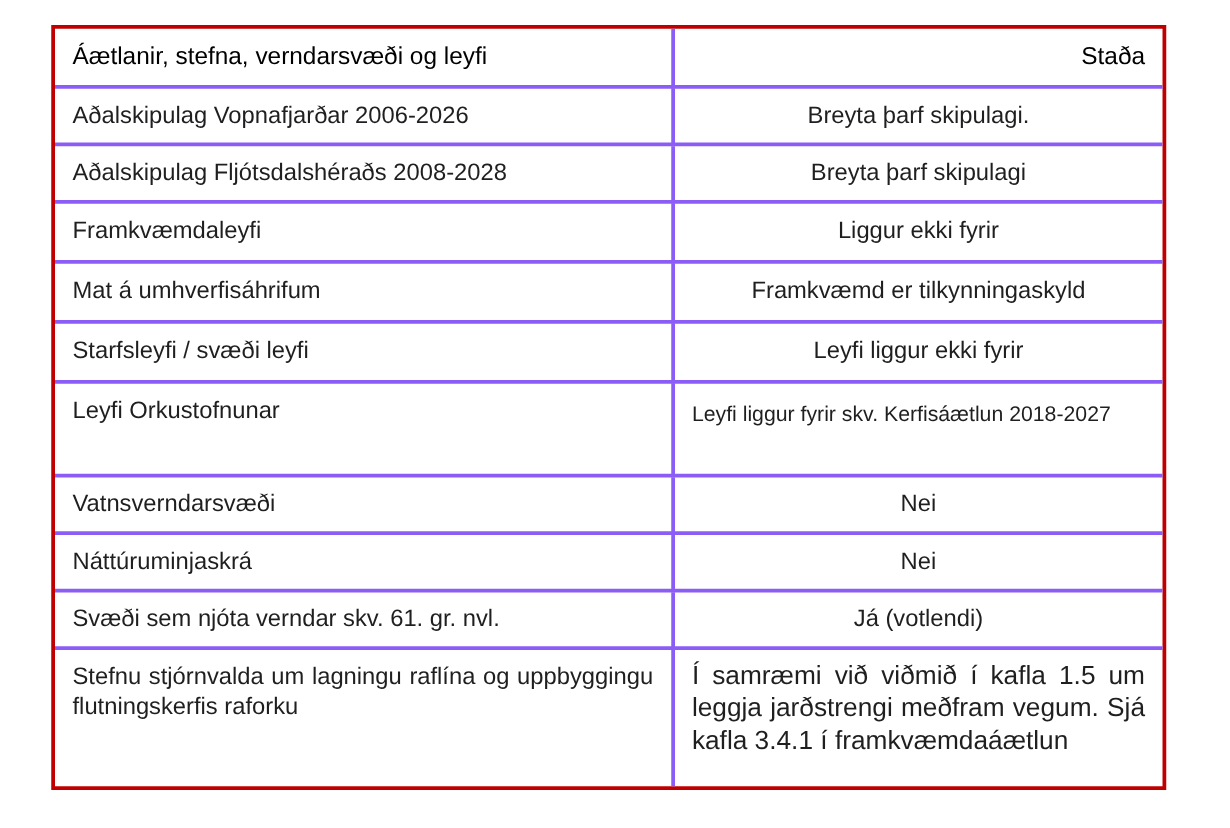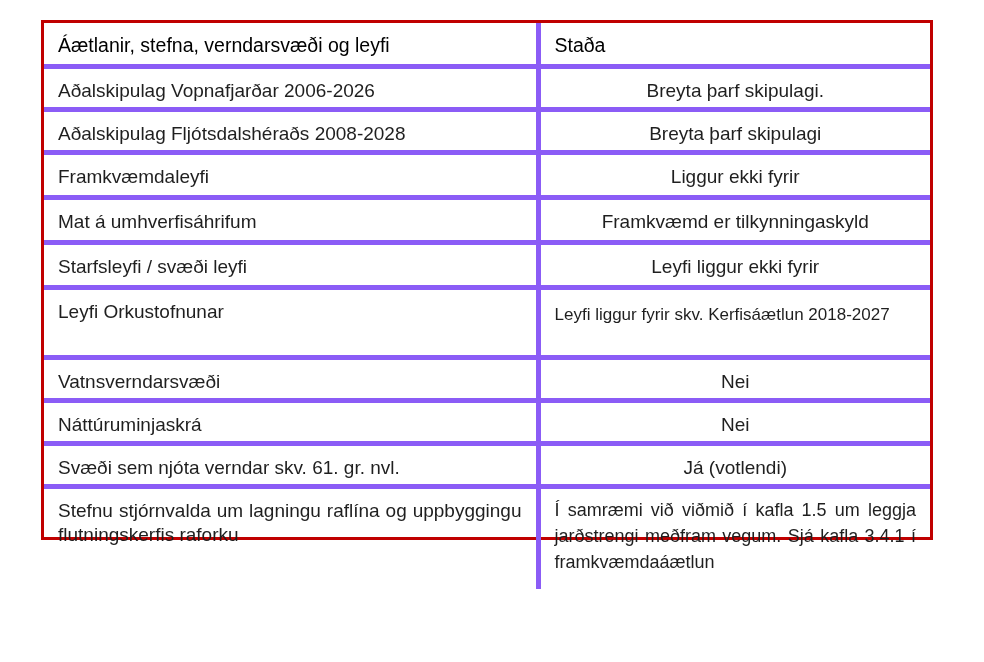--- a/index.html
+++ b/index.html
@@ -13,55 +13,55 @@
       position: relative;
       overflow: hidden;
       font-family: "Liberation Sans", "DejaVu Sans", sans-serif;
       color: #1a1a1a;
     }
     .table-wrap {
       position: absolute;
       left: 41px;
       top: 20px;
       width: 892px;
-      height: 520px;
+      height: 612px;
       border: 3px solid #c00000;
       box-sizing: border-box;
     }
     table {
       border-collapse: collapse;
       width: 100%;
       height: 100%;
       table-layout: fixed;
     }
     col.c1 { width: 494px; }
     col.c2 { width: auto; }
     td, th {
-      border: 5px solid #8b5cf6;
+      border: 3px solid #8b5cf6;
       padding: 0 14px;
       vertical-align: top;
       font-size: 19px;
       line-height: 24px;
       font-weight: normal;
       text-align: left;
     }
     tr:first-child td, tr:first-child th { border-top: none; }
     tr:last-child td { border-bottom: none; }
     td:first-child, th:first-child { border-left: none; }
     td:last-child, th:last-child { border-right: none; text-align: center; }
     th {
       color: #000;
       padding-top: 10px;
       font-size: 19.5px;
     }
-    th.center { text-align: left; }
+    th.center { text-align: right; }
     td { padding-top: 10px; color: #1f1f1f; }
     td.small { font-size: 17px; line-height: 24px; padding-top: 13px; }
     td.justify { text-align: justify; text-align-last: left; }
-    td.multi-small { font-size: 18px; line-height: 26px; padding-top: 8px; }
+    td.multi-small { font-size: 21px; line-height: 26px; padding-top: 8px; }
     tr.h-head { height: 43px; }
     tr.h-std { height: 43px; }
     tr.h-mid { height: 45px; }
     tr.h-two { height: 70px; }
     tr.h-last { height: 103px; padding-left: 16px; }
   </style>
 </head>
 <body>
 
 <div class="table-wrap" style="border-color: rgb(192, 0, 0);">

